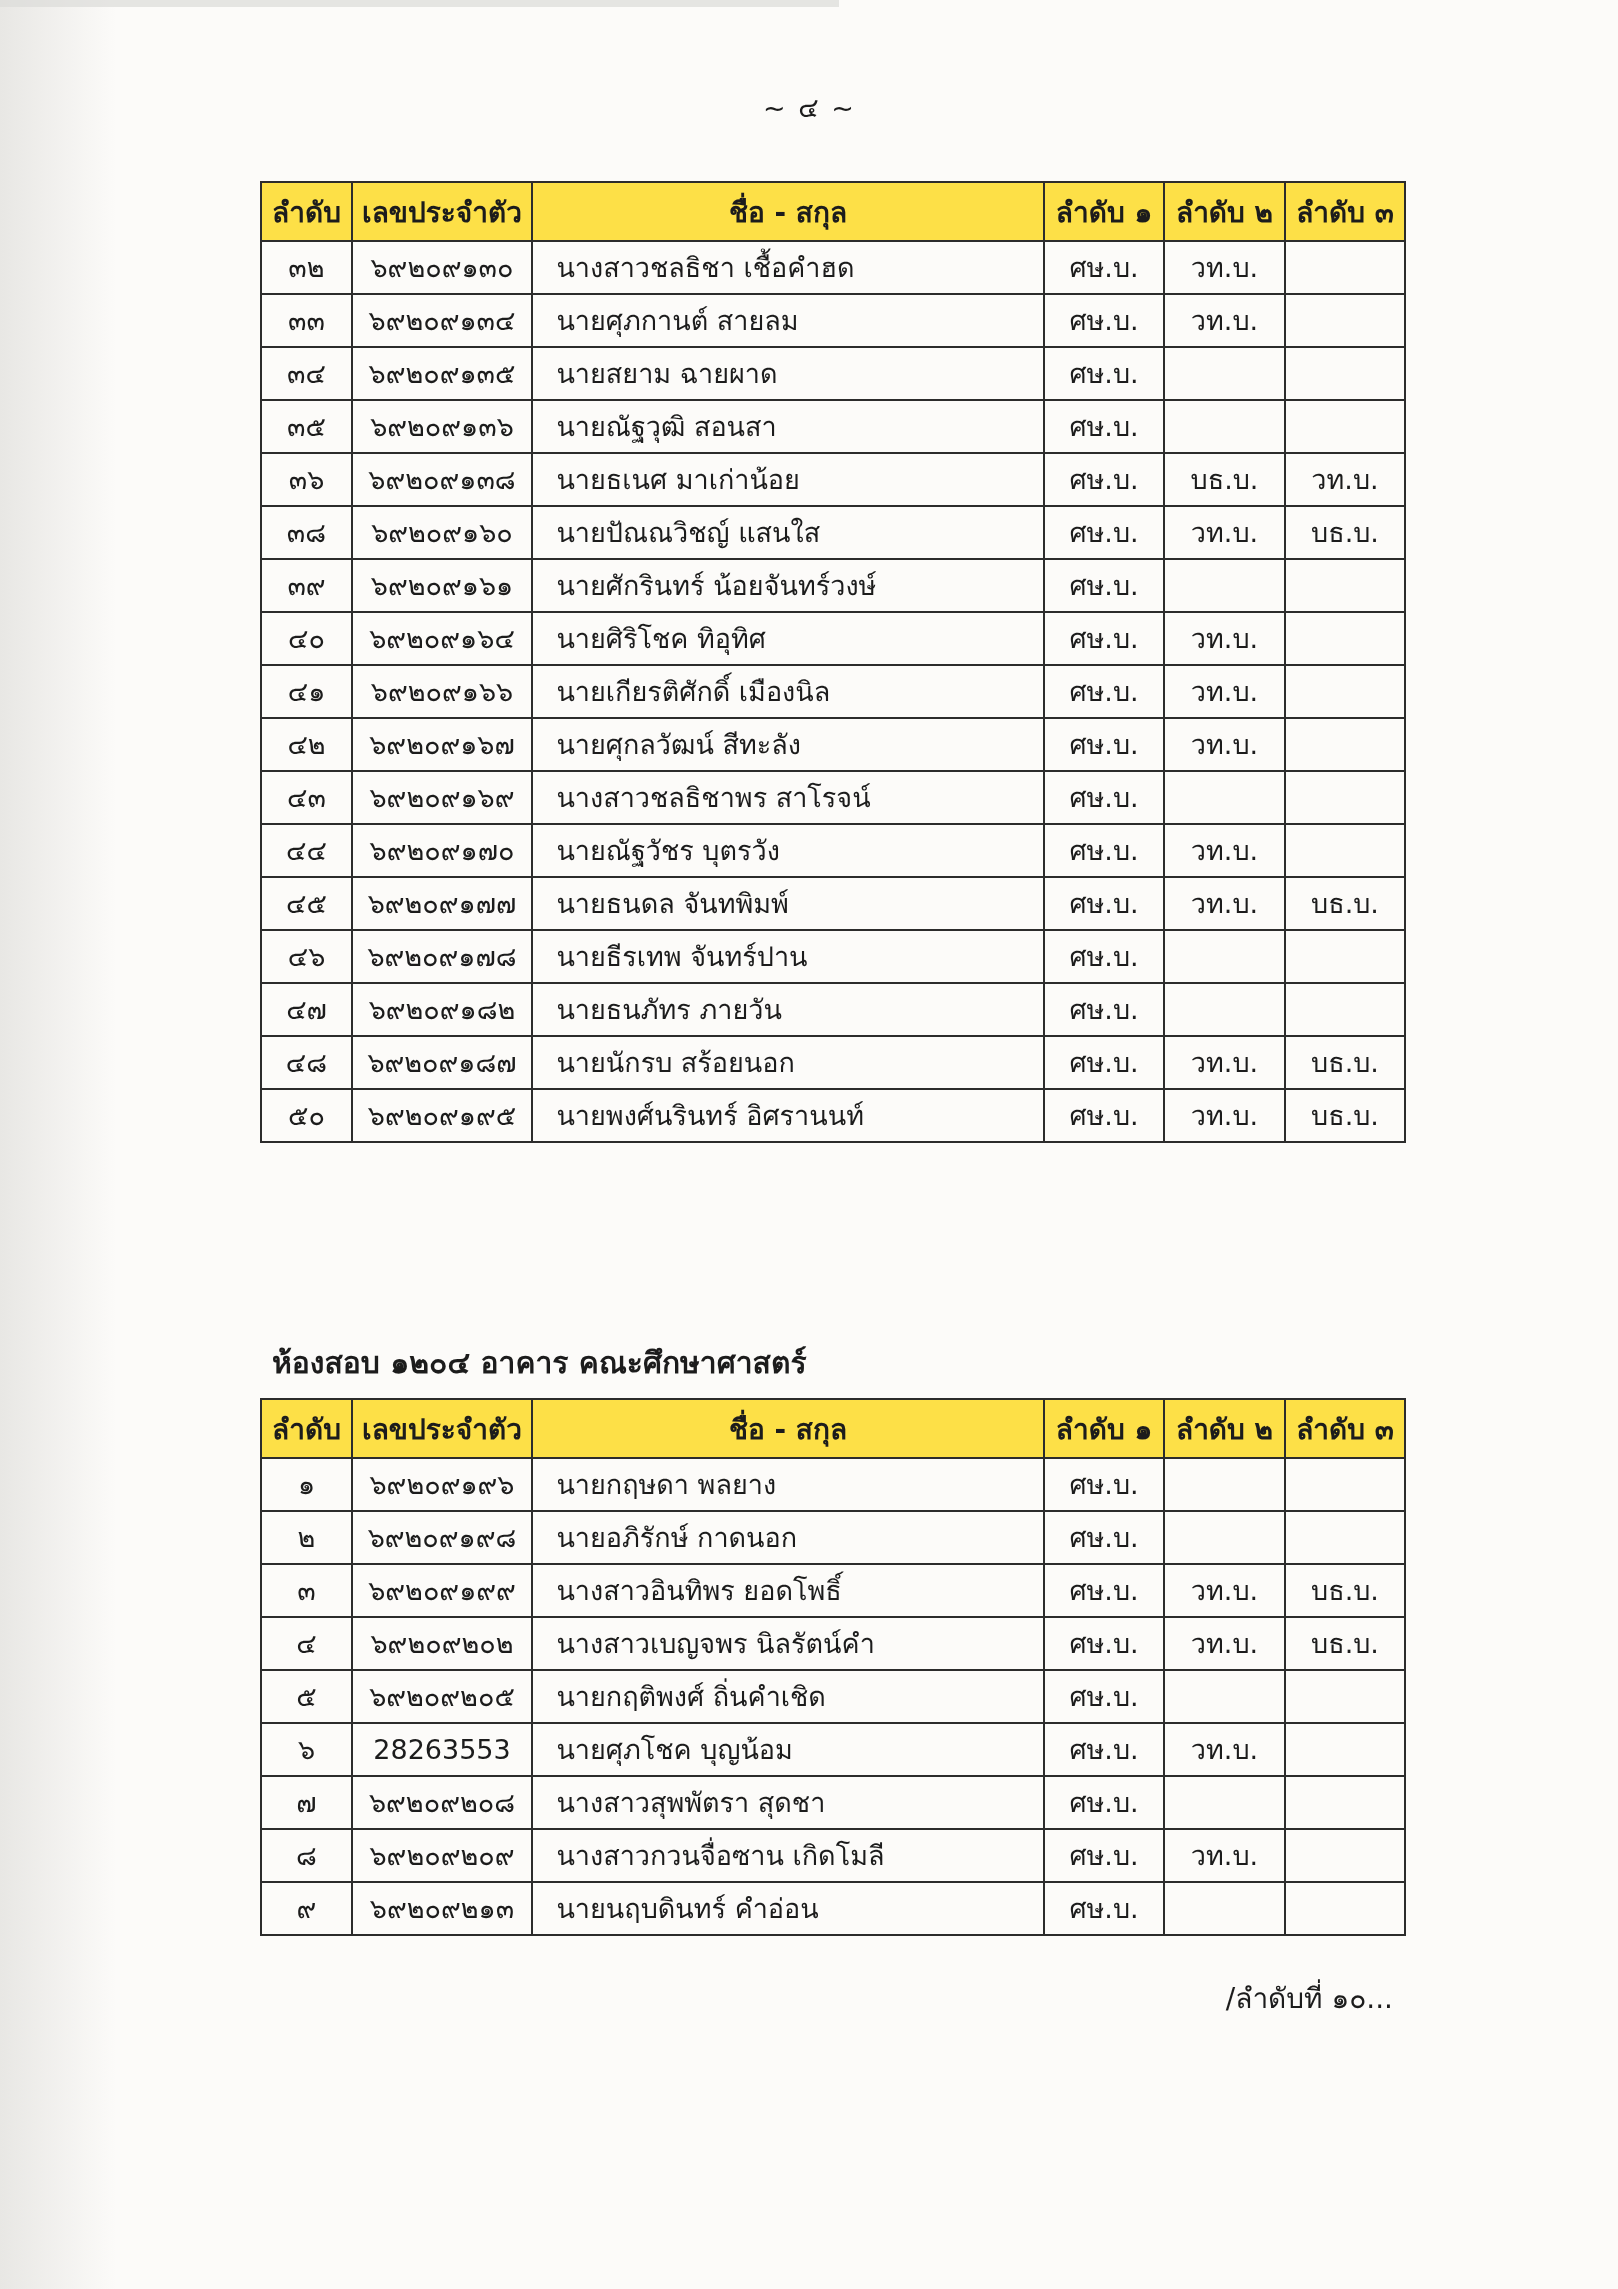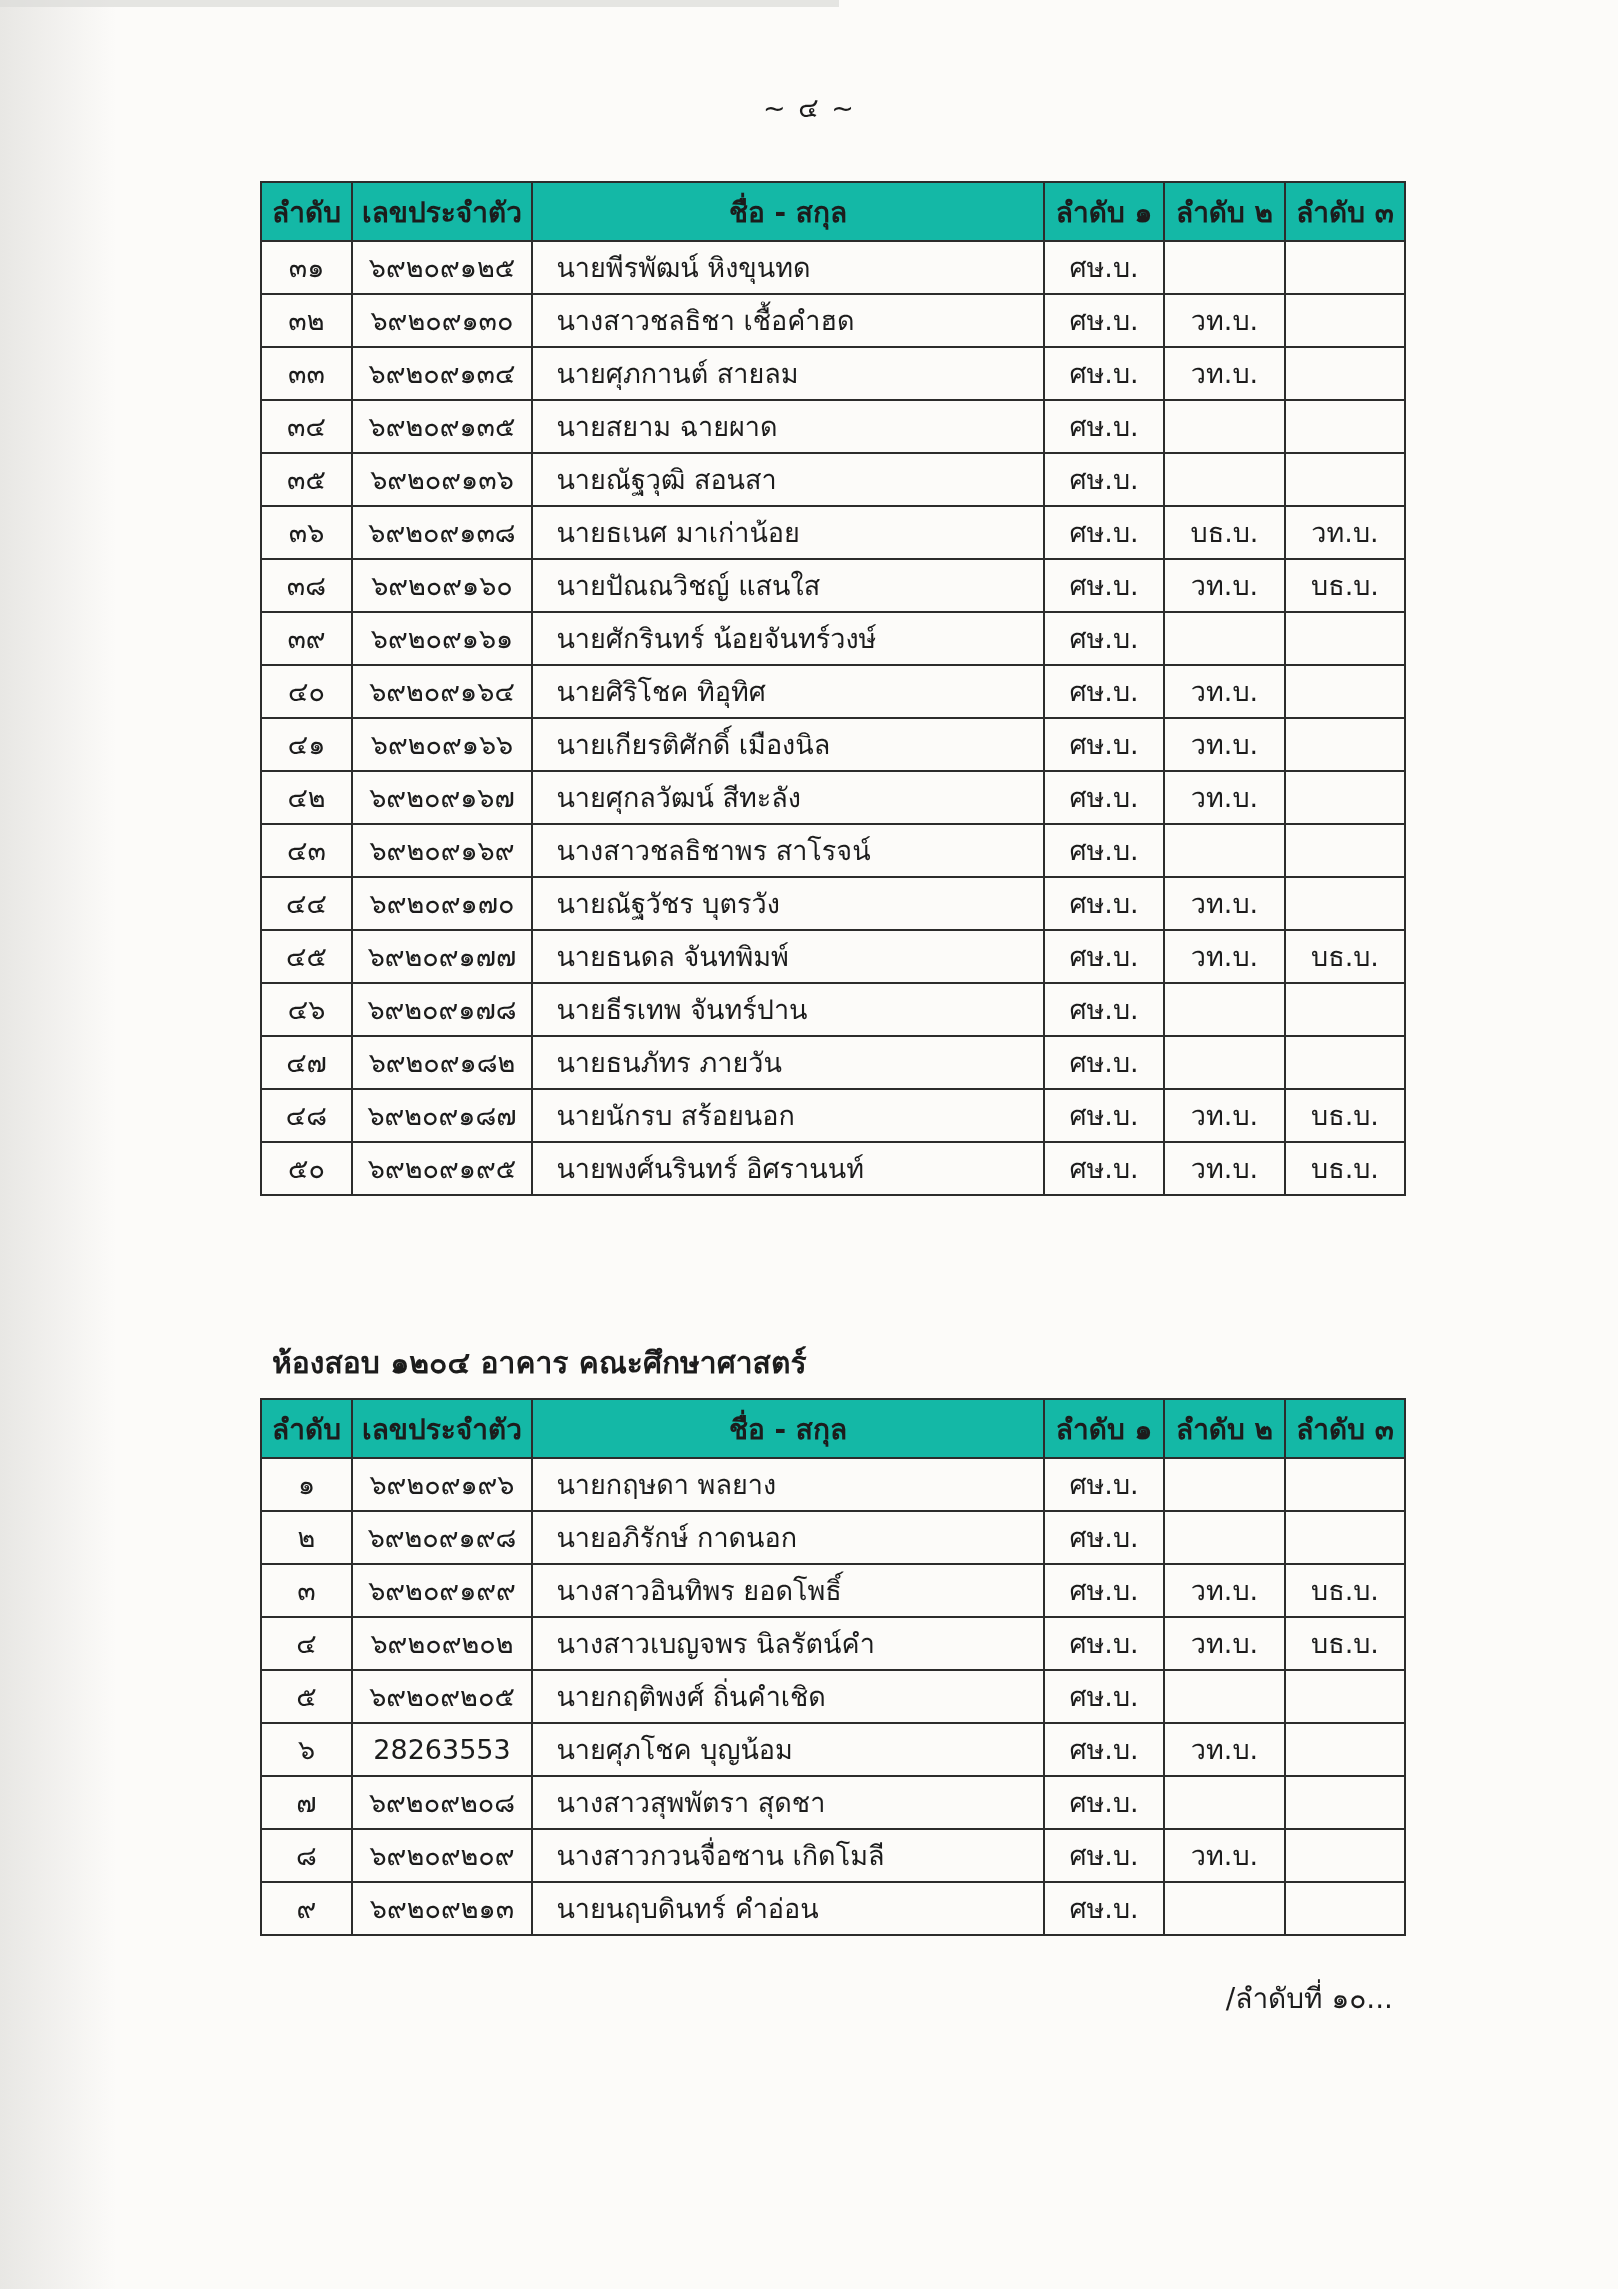--- a/index.html
+++ b/index.html
@@ -33,21 +33,21 @@
   table.exam {
     border-collapse: collapse; table-layout: fixed;
     width: 1144px; border: 2.9px solid #262626;
   }
   table.exam th, table.exam td {
     border: 2px solid #2c2c2c;
     text-align: center; vertical-align: middle;
     padding: 0 3.9px; overflow: hidden; white-space: nowrap;
   }
   table.exam th {
-    height: 57px; font-size: 28px; font-weight: bold; background: #14b8a6;
+    height: 57px; font-size: 28px; font-weight: bold; background: #fde047;
   }
   table.exam td { height: 51px; font-size: 27px; }
   table.exam td.c2 { text-align: left; padding-left: 23.4px; }
   col.c0 { width: 91px; }
   col.c1 { width: 180px; }
   col.c2 { width: 512px; }
   col.c3 { width: 120px; }
   col.c4 { width: 121px; }
   col.c5 { width: 120px; }
   .section-heading {
@@ -83,28 +83,20 @@
             <th>ลำดับ</th>
             <th>เลขประจำตัว</th>
             <th>ชื่อ - สกุล</th>
             <th>ลำดับ ๑</th>
             <th>ลำดับ ๒</th>
             <th>ลำดับ ๓</th>
           </tr>
         </thead>
       <tbody>
           <tr>
-            <td class="c0">๓๑</td>
-            <td class="c1">๖๙๒๐๙๑๒๕</td>
-            <td class="c2">นายพีรพัฒน์ หิงขุนทด</td>
-            <td class="c3">ศษ.บ.</td>
-            <td class="c4"></td>
-            <td class="c5"></td>
-          </tr>
-          <tr>
             <td class="c0">๓๒</td>
             <td class="c1">๖๙๒๐๙๑๓๐</td>
             <td class="c2">นางสาวชลธิชา เชื้อคำฮด</td>
             <td class="c3">ศษ.บ.</td>
             <td class="c4">วท.บ.</td>
             <td class="c5"></td>
           </tr>
           <tr>
             <td class="c0">๓๓</td>
             <td class="c1">๖๙๒๐๙๑๓๔</td>

